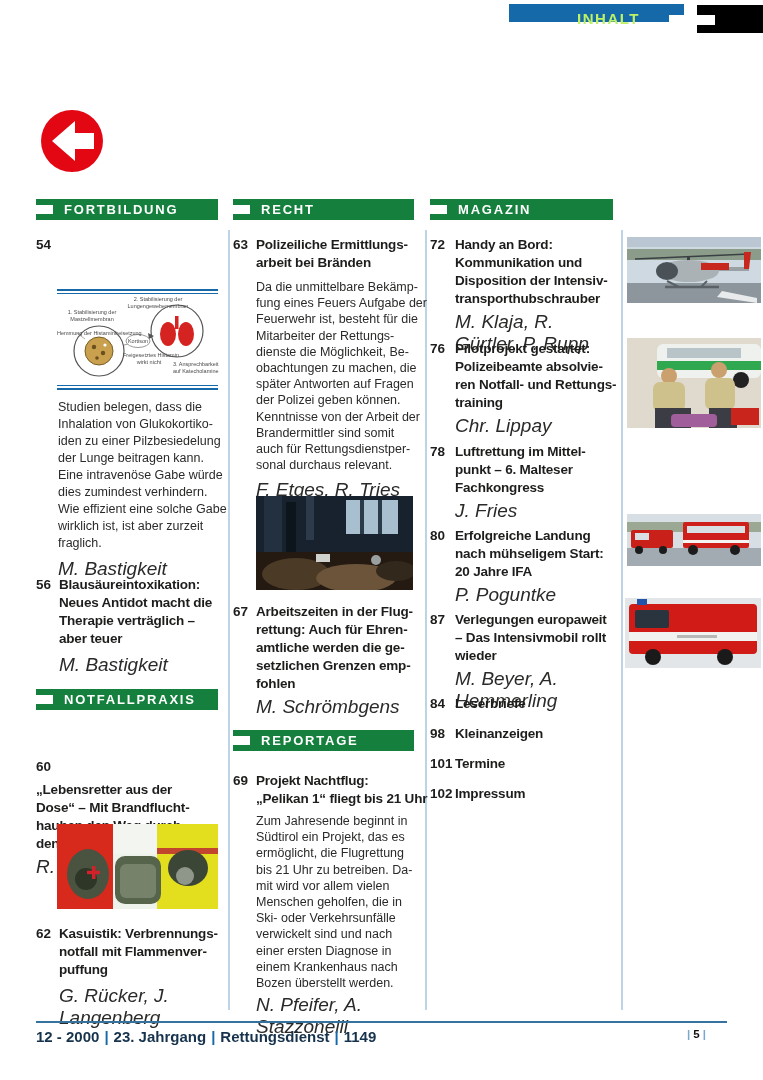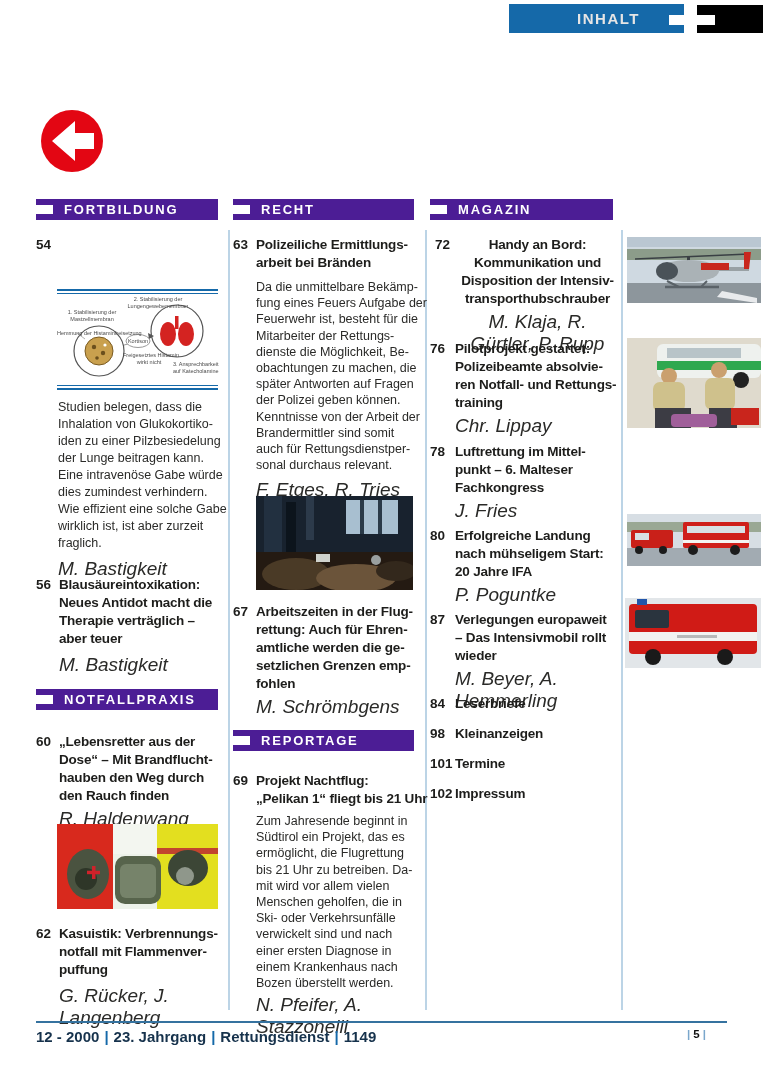--- a/index.html
+++ b/index.html
@@ -1,30 +1,30 @@
 <!DOCTYPE html>
 <html><head>
 <meta charset="utf-8">
 <style>
   html,body { margin:0; padding:0; background:#fff; }
   .page { position:relative; width:763px; height:1080px; background:#fff;
           font-family:"Liberation Sans", sans-serif; color:#1d1d1b; overflow:hidden; }
 
   
-  .inhalt-bar { position:absolute; left:509px; top:4px; width:175px; height:29px;
-    background:#1569a9; color:#e5e5e5; font-weight:bold; font-size:15px; letter-spacing:1.5px;
+  .inhalt-bar { position:absolute; left:509px; top:4px; width:175px; height:18px;
+    background:#1569a9; color:#bef264; font-weight:bold; font-size:15px; letter-spacing:1.5px;
     line-height:29px; text-align:right; padding-right:44px; box-sizing:border-box; }
   .corner-black { position:absolute; left:697px; top:5px; width:66px; height:28px; background:#000; }
   .plus-v { position:absolute; left:687px; top:2px; width:10px; height:42px; background:#fff; z-index:3; }
   .plus-h { position:absolute; left:669px; top:15px; width:46px; height:10px; background:#fff; z-index:3; }
 
   .back { position:absolute; left:41px; top:110px; width:62px; height:62px; cursor:pointer; }
 
   
-  .secbar { position:absolute; height:21px; background:#4c1d95; }
+  .secbar { position:absolute; height:21px; background:#15803d; }
   .secbar .dash { position:absolute; left:0; top:6px; width:17px; height:9px; background:#fff; }
   .secbar .slabel { position:absolute; left:28px; top:0; line-height:21px; color:#fff;
     font-weight:bold; font-size:13px; letter-spacing:1.8px; white-space:pre; }
 
   .vrule { position:absolute; width:2px; top:230px; height:780px; background:#bcd4e6; }
 
   
   .item { position:absolute; display:flex; }
   .item .num { flex:0 0 23px; font-weight:bold; font-size:13.5px; line-height:18px; }
   .item.m .num { flex-basis:25px; }
@@ -147,21 +147,21 @@
     <span class="num">56</span>
     <div class="ibody">
       <div class="title">Blausäureintoxikation:
 Neues Antidot macht die
 Therapie verträglich –
 aber teuer</div>
       <div class="author">M. Bastigkeit</div>
     </div>
   </div>
 
-  <div class="item" style="left:36px;top:733px;width:182px;">
+  <div class="item" style="left:36px;top:758px;width:182px;flex-direction:column;">
     <span class="num">60</span>
     <div class="ibody">
       <div class="title">„Lebensretter aus der
 Dose“ – Mit Brandflucht-
 hauben den Weg durch
 den Rauch finden</div>
       <div class="author close">R. Haldenwang</div>
     </div>
   </div>
 
@@ -257,21 +257,21 @@
 Menschen geholfen, die in
 Ski- oder Verkehrsunfälle
 verwickelt sind und nach
 einer ersten Diagnose in
 einem Krankenhaus nach
 Bozen überstellt werden.</div>
       <div class="author close">N. Pfeifer, A. Stazzonelli</div>
     </div>
   </div>
 
-  <div class="item m" style="left:430px;top:236px;width:190px;text-align:center;">
+  <div class="item m" style="left:430px;top:236px;width:190px;">
     <span class="num">72</span>
     <div class="ibody">
       <div class="title">Handy an Bord:
 Kommunikation und
 Disposition der Intensiv-
 transporthubschrauber</div>
       <div class="author close">M. Klaja, R. Gürtler, P. Rupp</div>
     </div>
   </div>
 

